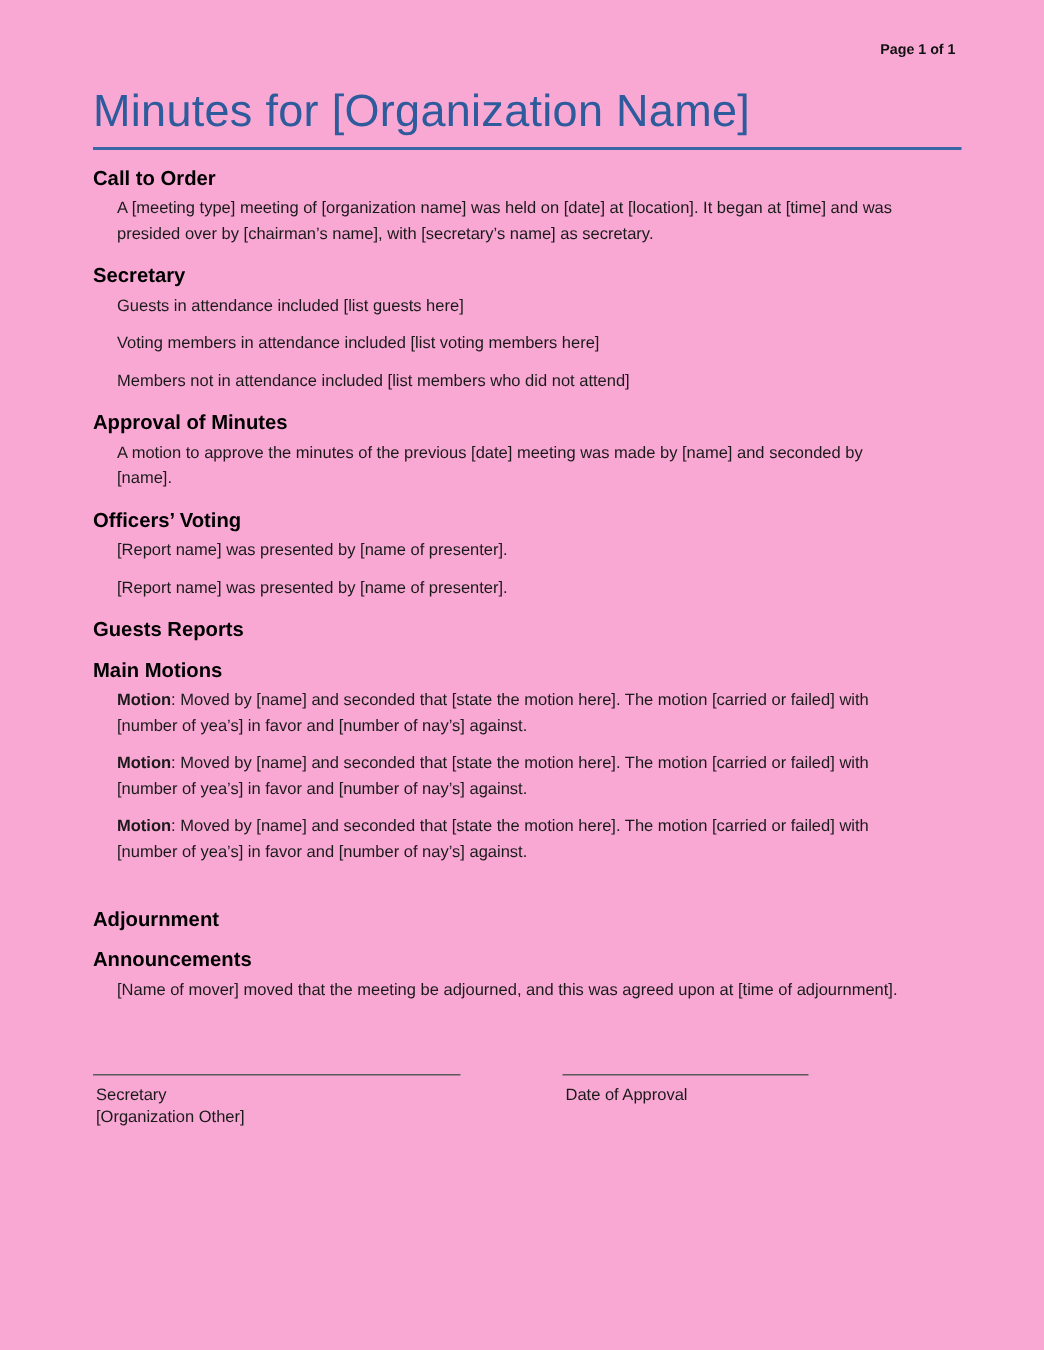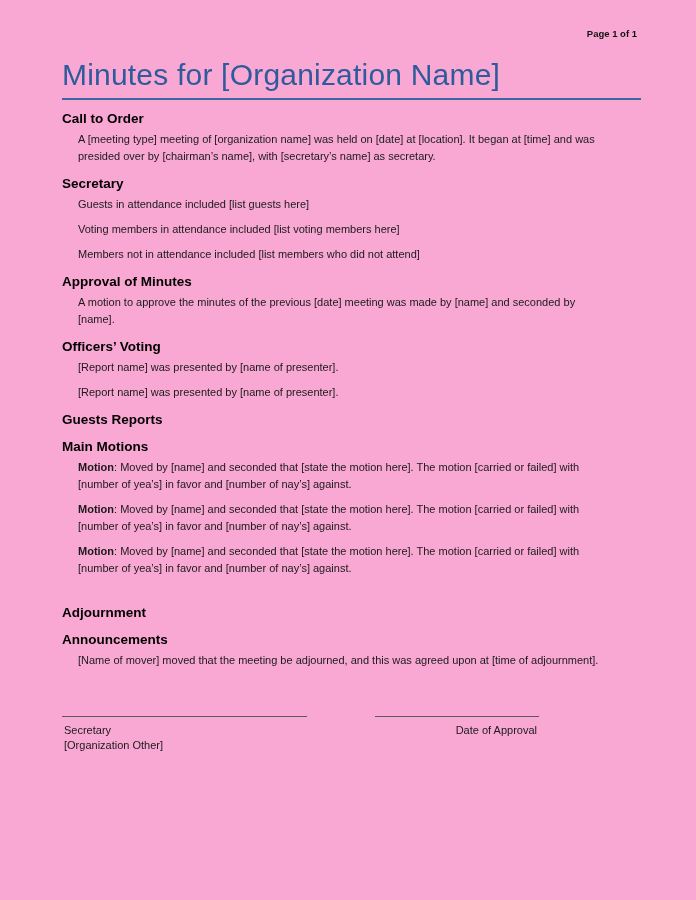--- a/index.html
+++ b/index.html
@@ -47,21 +47,21 @@
     white-space: pre-line;
     color: #1a1a1a;
   }
   p.para .bold { font-weight: bold; }
   .signature-block {
     display: flex;
     margin-top: 47px;
   }
   .sig-col { box-sizing: border-box; }
   .sig-col-left { width: 245px; margin-right: 68px; }
-  .sig-col-right { width: 164px; text-align: right; }
+  .sig-col-right { width: 164px; }
   .sig-line { border-top: 1px solid #5a5a5a; height: 0; }
   .sig-label {
     font-size: 11px;
     line-height: 15px;
     margin: 2px;
     padding-top: 4px;
     white-space: pre-line;
     color: #1a1a1a;
   }
 </style>

